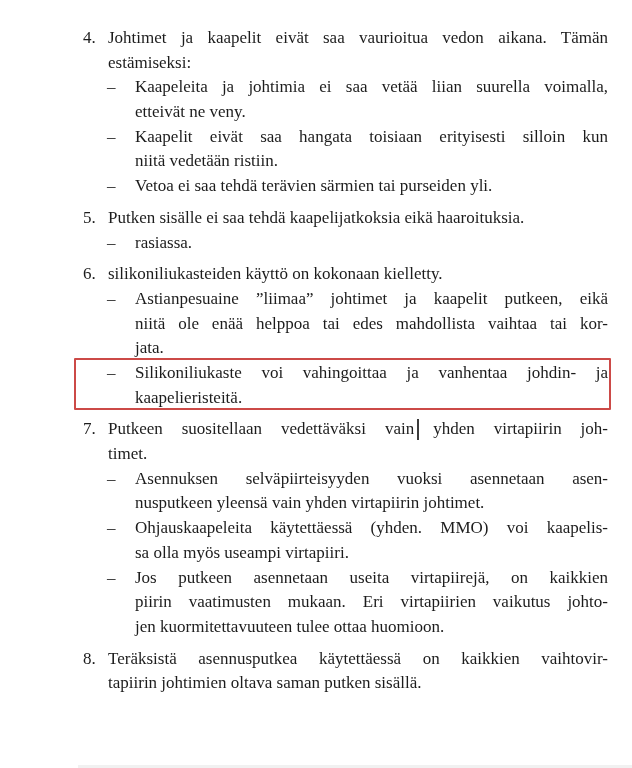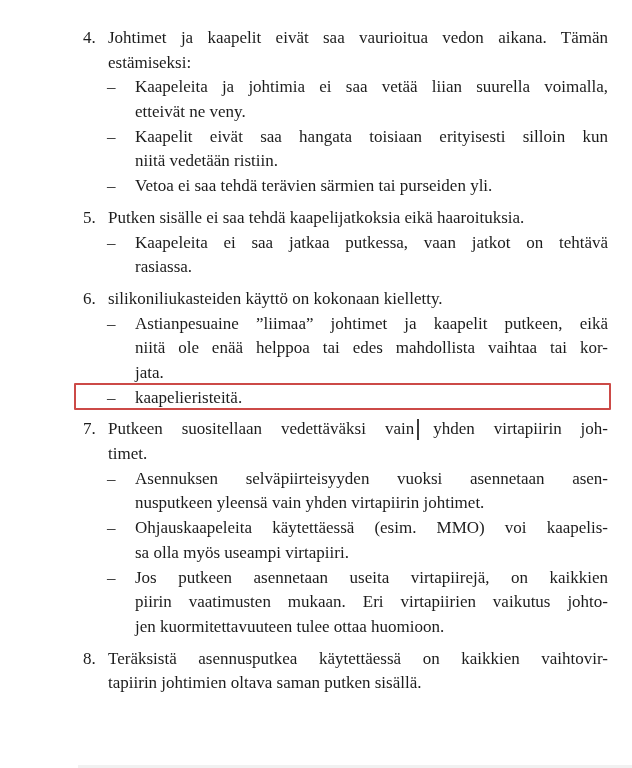--- a/index.html
+++ b/index.html
@@ -96,21 +96,20 @@
         <div class="irow">
           <div class="num">5.</div>
           <div class="itext">
             <div class="ln last">Putken sisälle ei saa tehdä kaapelijatkoksia eikä haaroituksia.</div>
           </div>
         </div>
         <div class="bullets">
           <div class="brow">
             <div class="dash">–</div>
             <div class="btext">
-              <div class="ln">Kaapeleita ei saa jatkaa putkessa, vaan jatkot on tehtävä</div>
               <div class="ln last">rasiassa.</div>
             </div>
           </div>
         </div>
       </div>
       <div class="item">
         <div class="irow">
           <div class="num">6.</div>
           <div class="itext">
             <div class="ln last">silikoniliukasteiden käyttö on kokonaan kielletty.</div>
@@ -121,20 +120,21 @@
             <div class="dash">–</div>
             <div class="btext">
               <div class="ln">Astianpesuaine ”liimaa” johtimet ja kaapelit putkeen, eikä</div>
               <div class="ln">niitä ole enää helppoa tai edes mahdollista vaihtaa tai kor-</div>
               <div class="ln last">jata.</div>
             </div>
           </div>
           <div class="brow hl">
             <div class="dash">–</div>
             <div class="btext">
+              <div class="ln">Silikoniliukaste voi vahingoittaa ja vanhentaa johdin- ja</div>
               <div class="ln last">kaapelieristeitä.</div>
             </div>
             <div class="hl-box" style="border-color: rgb(204, 74, 71);"></div>
           </div>
         </div>
       </div>
       <div class="item">
         <div class="irow">
           <div class="num">7.</div>
           <div class="itext">
@@ -146,21 +146,21 @@
           <div class="brow">
             <div class="dash">–</div>
             <div class="btext">
               <div class="ln">Asennuksen selväpiirteisyyden vuoksi asennetaan asen-</div>
               <div class="ln last">nusputkeen yleensä vain yhden virtapiirin johtimet.</div>
             </div>
           </div>
           <div class="brow">
             <div class="dash">–</div>
             <div class="btext">
-              <div class="ln">Ohjauskaapeleita käytettäessä (esim. MMO) voi kaapelis-</div>
+              <div class="ln">Ohjauskaapeleita käytettäessä (yhden. MMO) voi kaapelis-</div>
               <div class="ln last">sa olla myös useampi virtapiiri.</div>
             </div>
           </div>
           <div class="brow">
             <div class="dash">–</div>
             <div class="btext">
               <div class="ln">Jos putkeen asennetaan useita virtapiirejä, on kaikkien</div>
               <div class="ln">piirin vaatimusten mukaan. Eri virtapiirien vaikutus johto-</div>
               <div class="ln last">jen kuormitettavuuteen tulee ottaa huomioon.</div>
             </div>

